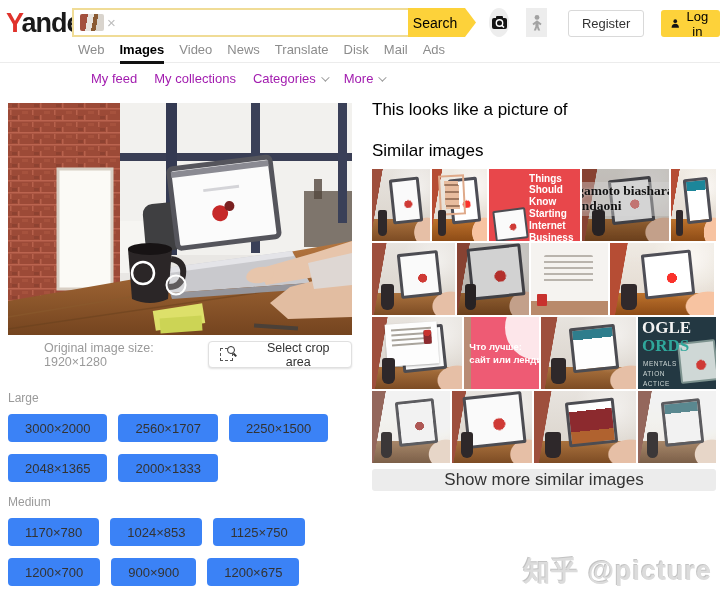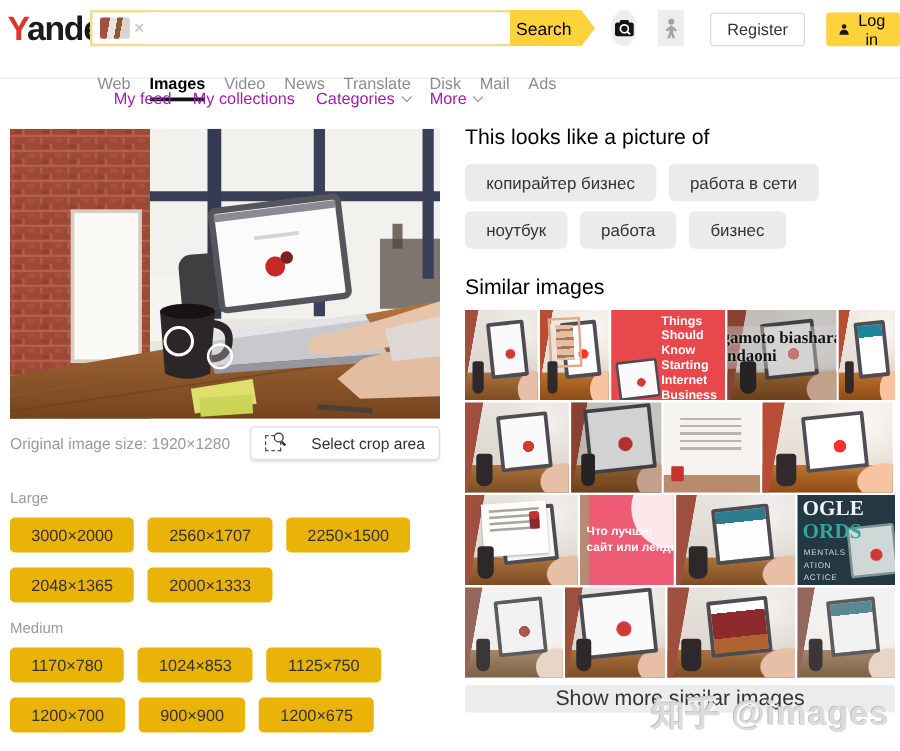--- a/index.html
+++ b/index.html
@@ -21,46 +21,46 @@
   .search-btn { width:68px; height:29px; border:none; background:var(--brand-yellow,#fdd23a); font-size:14px; color:#000; cursor:pointer;
     clip-path:polygon(0 0, calc(100% - 11px) 0, 100% 50%, calc(100% - 11px) 100%, 0 100%); padding-right:14px; }
   .cam-btn { margin:8px 0 0 13px; width:29px; height:29px; border-radius:50%; background:#ededed; border:none; cursor:pointer; display:flex; align-items:center; justify-content:center; }
   .people-btn { margin:8px 0 0 17px; width:29px; height:29px; background:#ededed; border:none; cursor:pointer; display:flex; align-items:center; justify-content:center; }
   .register-btn { margin:10px 0 0 21px; height:27px; padding:0 13px; background:#fff; border:1px solid #d9d9d9; border-radius:3px; font-size:13px; color:#333; cursor:pointer; }
   .login-btn { margin:10px 0 0 17px; height:27px; padding:0 10px; background:var(--brand-yellow,#fdd23a); border:none; border-radius:3px; font-size:13px; color:#000; cursor:pointer; display:flex; align-items:center; gap:5px; }
 
   
   .nav { position:absolute; left:0; top:42px; width:720px; height:21px; border-bottom:1px solid #ececec; }
   .nav ul { list-style:none; display:flex; gap:15px; padding-left:78px; }
-  .nav li { position:relative; font-size:13px; color:#8c8c8c; height:21px; cursor:pointer;margin-top:17px; }
+  .nav li { position:relative; font-size:13px; color:#8c8c8c; height:21px; cursor:pointer; }
   .nav li.active { color:#000; font-weight:bold; }
   .nav li.active::after { content:""; position:absolute; left:0; right:0; bottom:-1px; height:3px; background:#111; }
   .subnav { position:absolute; left:0; top:71px; display:flex; gap:17px; padding-left:91px; font-size:13px; color:#a21caf; }
   .subnav .item { cursor:pointer; display:flex; align-items:center; gap:5px; }
   .chev { width:6px; height:6px; border-right:1px solid #9a9a9a; border-bottom:1px solid #9a9a9a; transform:rotate(45deg) translateY(-2px); }
 
   
   .left-col  { position:absolute; left:8px;  top:103px; width:344px; }
   .right-col { position:absolute; left:372px; top:100px; width:344px; }
   h2.section { font-size:17px; font-weight:400; color:#000; }
 
   
   .preview { width:344px; height:232px; display:block; cursor:pointer; }
   .meta-row { display:flex; align-items:center; margin-top:6px; height:27px; }
-  .orig-size { font-size:12.5px; color:#9a9a9a; }
+  .orig-size { font-size:12.5px; color:#9a9a9a;margin-left:36px; }
   .crop-btn { margin-left:auto; height:27px; padding:0 11px; background:#fff; border:1px solid #e0e0e0; border-radius:4px;
     box-shadow:0 1px 2px rgba(0,0,0,.12); font-size:12.5px; color:#333; cursor:pointer; display:flex; align-items:center; gap:24px; }
   .crop-ic { position:relative; width:13px; height:13px; border:1px dashed #555; }
   .crop-ic::after { content:""; position:absolute; right:-3px; top:-3px; width:6px; height:6px; border:1.5px solid #333; border-radius:50%; background:#fff; }
   .crop-ic::before { content:""; position:absolute; right:-5px; top:5px; width:4px; height:1.5px; background:#333; transform:rotate(45deg); }
 
   .view-sizes { margin-top:23px; }
   .group-label { margin:13px 0 9px; font-size:12px; color:#9a9a9a; }
   .size-row { display:flex; flex-wrap:wrap; gap:12px 11px; }
-  .pill { height:28px; padding:0 17px; background:#eab308; border:none; border-radius:4px; font-size:13px; color:#333; cursor:pointer; }
+  .pill { height:28px; padding:0 17px; background:#3b82f6; border:none; border-radius:4px; font-size:13px; color:#333; cursor:pointer; }
 
   
   .tags { display:flex; flex-wrap:wrap; gap:8px 10px; margin-top:11px; }
   .tag { height:30px; padding:0 17px; background:#ebebeb; border:none; border-radius:5px; font-size:13.5px; color:#333; cursor:pointer; }
   .similar-title { margin-top:21px; }
 
   
   .grid { margin-top:8px; width:344px; }
   .grow { display:flex; gap:2px; margin-bottom:2px; }
   .thumb { position:relative; height:72px; flex:none; overflow:hidden; cursor:pointer;
@@ -297,27 +297,20 @@
         <button class="pill">1200×700</button>
         <button class="pill">900×900</button>
         <button class="pill">1200×675</button>
       </div>
     </div>
   </div>
 
   <div class="right-col">
     <h2 class="section">This looks like a picture of</h2>
 
-    <div class="tags">
-      <button class="tag">копирайтер бизнес</button>
-      <button class="tag">работа в сети</button>
-      <button class="tag">ноутбук</button>
-      <button class="tag">работа</button>
-      <button class="tag">бизнес</button>
-    </div>
 
     <h2 class="section similar-title">Similar images</h2>
 
     <div class="grid">
 
       <div class="grow">
         <div class="thumb" style="width:58px"></div>
         <div class="thumb t-note v-warm" style="width:55px">
             <div class="note"></div>
           </div>
@@ -378,14 +371,14 @@
         <div class="thumb v-pale" style="width:78px"></div>
         <div class="thumb v-close" style="width:80px"></div>
         <div class="thumb scr-maroon" style="width:102px"></div>
         <div class="thumb v-pale scr-teal" style="width:78px"></div>
       </div>
     </div>
 
     <button class="show-more">Show more similar images</button>
   </div>
 
-  <div class="watermark">知乎 @images</div>
+  <div class="watermark">知乎 @picture</div>
 </div>
 
 </body></html>

